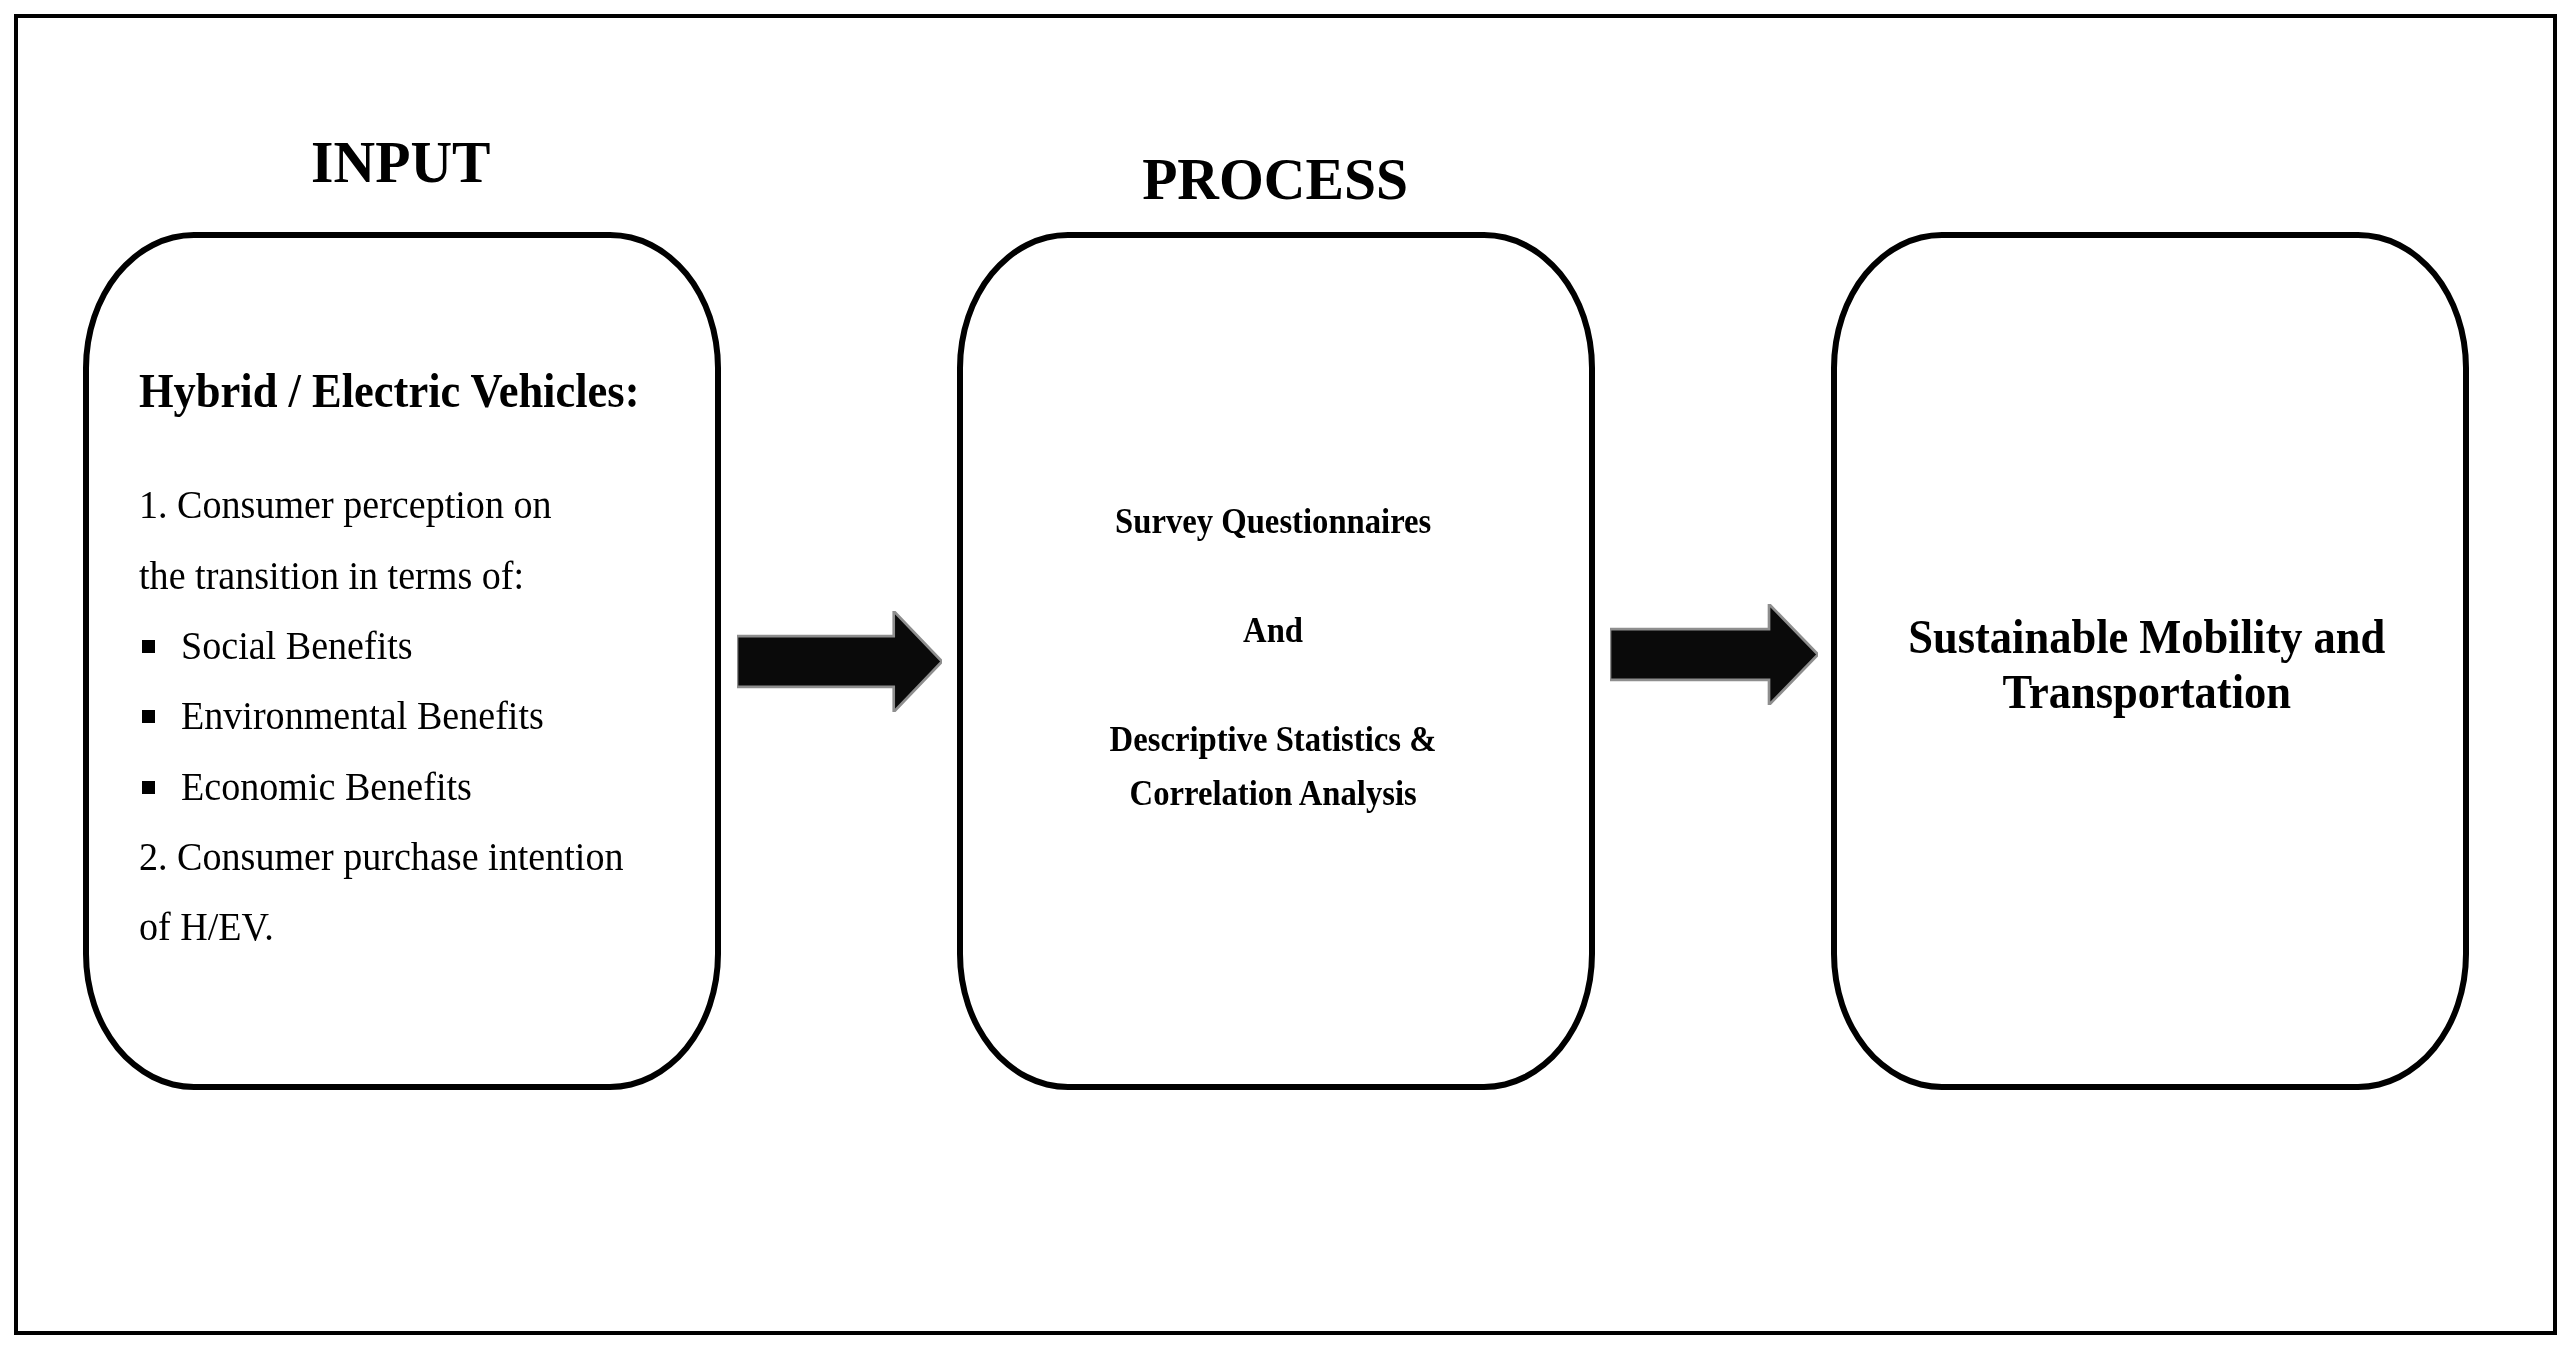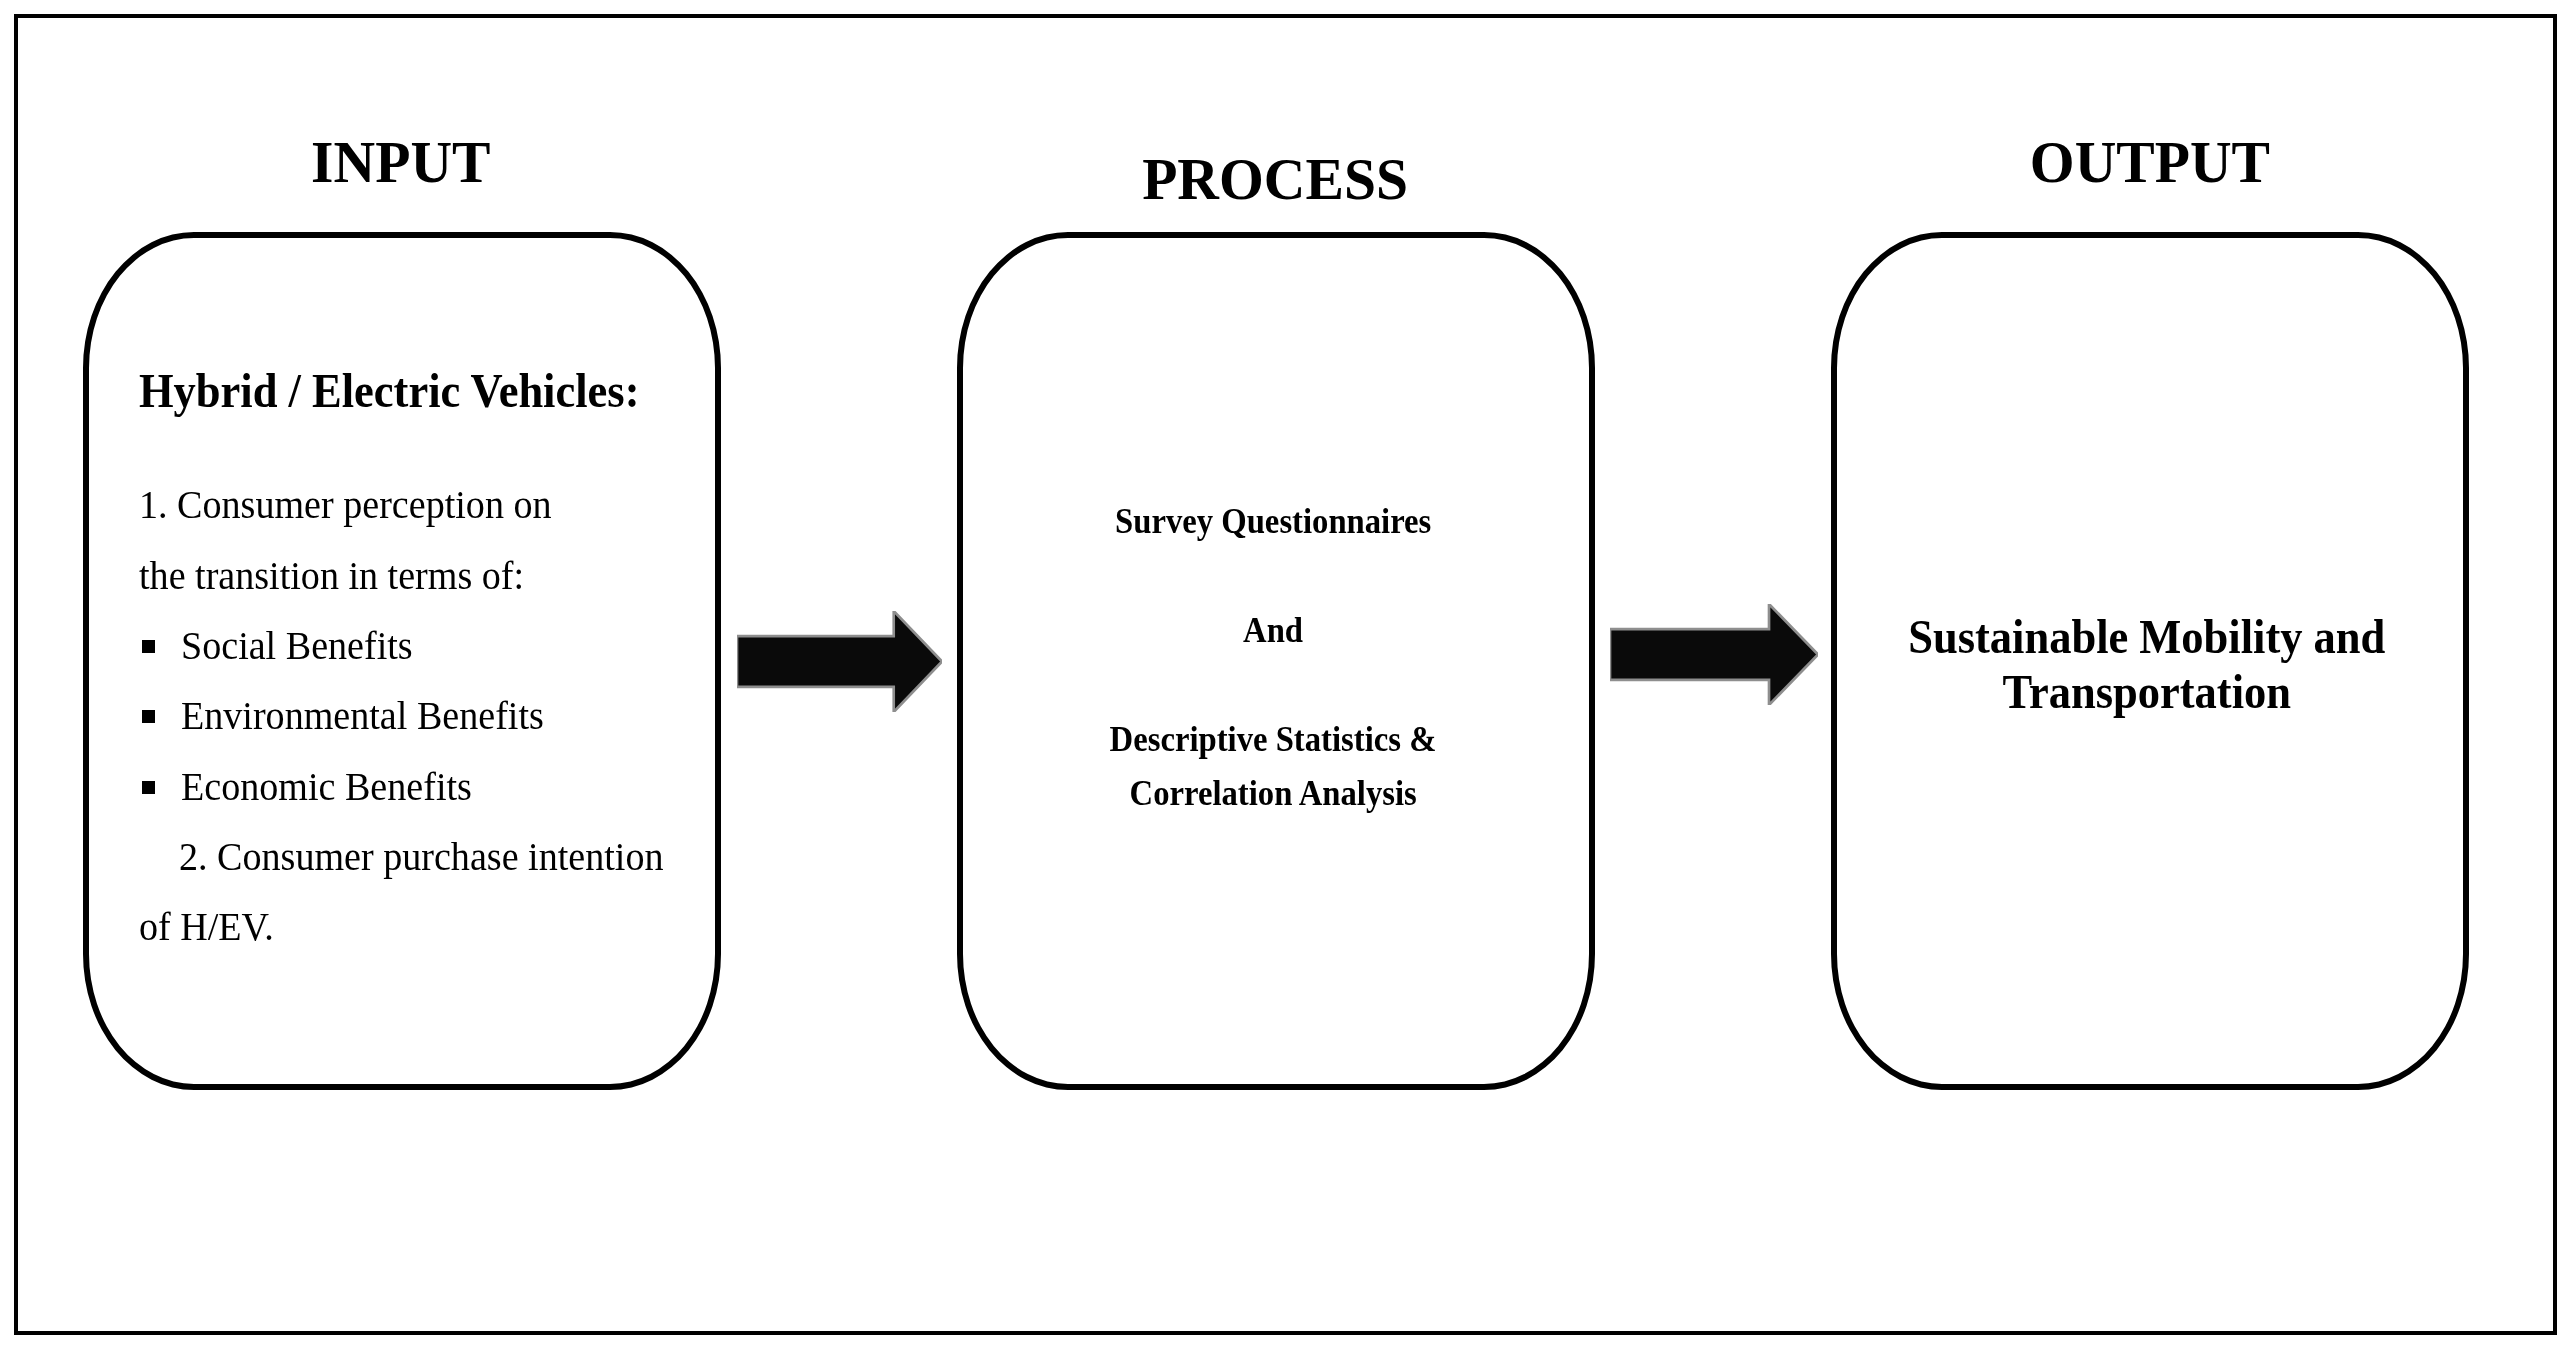--- a/index.html
+++ b/index.html
@@ -47,21 +47,21 @@
   .ihead { position:absolute; top:366px; left:0; font-weight:700;
            font-size:49px; line-height:1; white-space:nowrap; }
   .ihead > span { display:inline-block; transform:scaleX(0.908);
                   transform-origin:left center; }
   .iline { position:absolute; left:0; font-size:41px; line-height:1;
            white-space:nowrap; }
   .iline > span { display:inline-block; transform:scaleX(0.929);
                   transform-origin:left center; }
   .l1 { top:484px;text-align:center; }
   .l2 { top:555px; }
-  .l3 { top:836px;margin-left:40px; }
+  .l3 { top:836px; }
   .l4 { top:906px; }
   .ibul { position:absolute; left:0; font-size:41px; line-height:1;
           white-space:nowrap; }
   .b1 { top:625px; }
   .b2 { top:695px; }
   .b3 { top:766px; }
   .bsq { display:inline-block; width:12.6px; height:12.6px; background:#000;
          margin-left:3.3px;
          position:relative; top:-6px; }
   .btxt { display:inline-block; transform:scaleX(0.929);
@@ -90,21 +90,20 @@
   #arrow2 { left:1610px; top:604px; width:208px; height:101px; }
 </style>
 </head>
 <body>
 
 <div id="page">
   <div id="frame"></div>
 
   <div class="col-title" id="t-input"><span>INPUT</span></div>
   <div class="col-title" id="t-process"><span>PROCESS</span></div>
-  <div class="col-title" id="t-output"><span>OUTPUT</span></div>
 
   <div class="rbox" id="box-input"></div>
   <div class="ibody">
     <div class="ihead"><span>Hybrid / Electric Vehicles:</span></div>
     <div class="iline l1"><span>1. Consumer perception on</span></div>
     <div class="iline l2"><span>the transition in terms of:</span></div>
     <div class="ibul b1">
       <span class="bsq"></span><span class="btxt">Social Benefits</span>
     </div>
     <div class="ibul b2">

